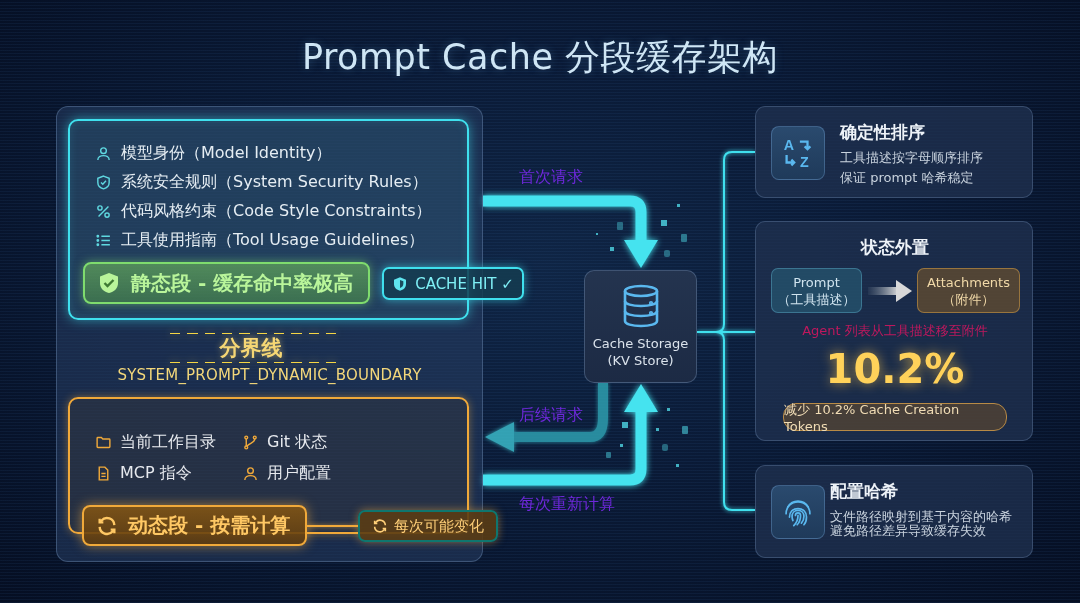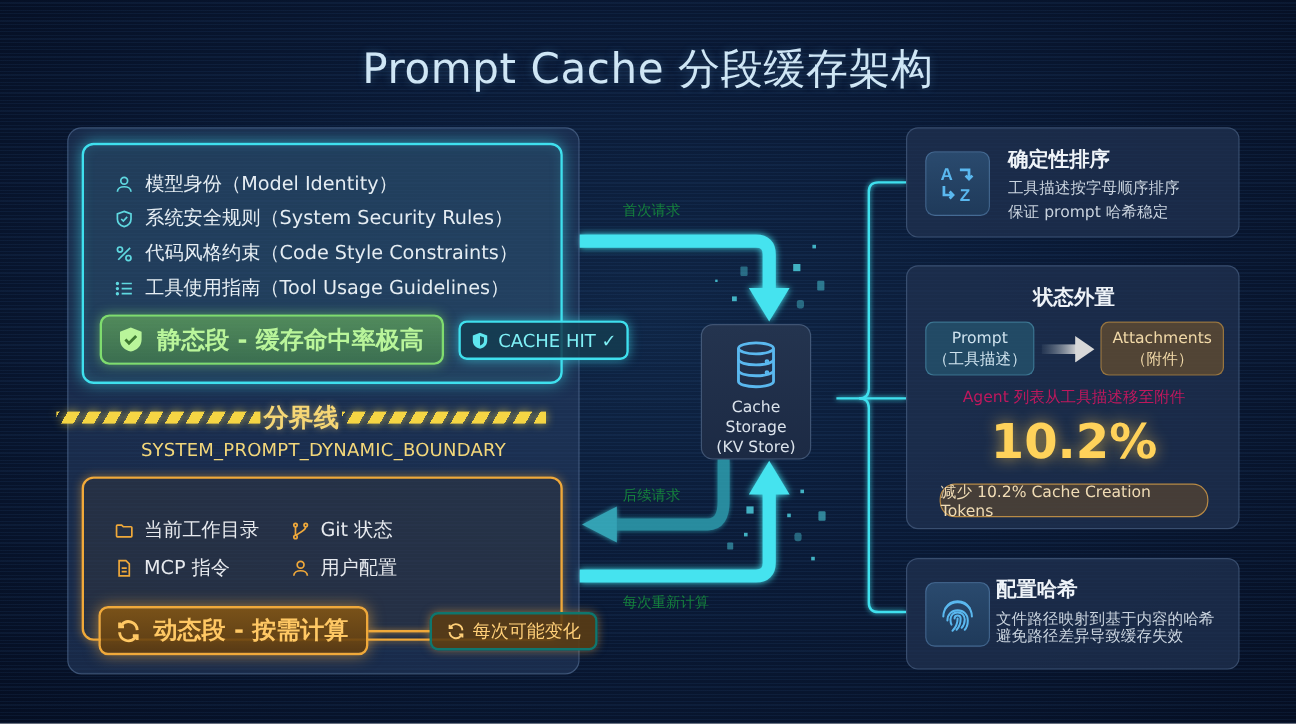--- a/index.html
+++ b/index.html
@@ -57,21 +57,21 @@
     background: rgba(20,60,80,0.85);
     box-shadow: 0 0 10px rgba(63,224,238,0.6);
     display: flex; align-items: center; justify-content: center;
     font-size: 15px; color: #7ff0f6;
   }
   .cache-hit svg { width: 16px; height: 16px; margin-right: 7px; }
 
   
   .boundary {
     position: absolute; left: 47px; top: 333px; width: 408px; height: 30px;
-    display: flex; align-items: center; justify-content: space-between;
+    display: flex; align-items: center; justify-content: space-between; flex-direction: column;
   }
   .hazard {
     width: 170px; height: 10px;
     background: repeating-linear-gradient(-60deg, #f5d544 0px, #f5d544 9px, transparent 9px, transparent 15px);
     filter: drop-shadow(0 0 4px rgba(245,213,68,0.7));
   }
   .boundary-label {
     font-size: 21px; font-weight: bold; color: #f6d775;
     text-shadow: 0 0 6px rgba(246,215,117,0.6);
   }
@@ -112,26 +112,26 @@
     background: rgba(90,60,20,0.9);
     box-shadow: 0 0 8px rgba(240,169,58,0.5);
     display: flex; align-items: center; justify-content: center;
     font-size: 15px; color: #ffcf78;
   }
   .change-badge svg { width: 16px; height: 16px; margin-right: 6px; }
 
   
   .flow-svg { position: absolute; left: 0; top: 0; width: 1080px; height: 603px; pointer-events: none; }
   .flow-label {
-    position: absolute; font-size: 12px; color: #15803d;
+    position: absolute; font-size: 16px; color: #6d28d9;
   }
 
   
   .cache-storage {
-    position: absolute; left: 584px; top: 270px; width: 92px; height: 113px;
+    position: absolute; left: 584px; top: 270px; width: 113px; height: 113px;
     border: 1px solid rgba(130,160,200,0.35); border-radius: 10px;
     background: linear-gradient(180deg, #24344f, #1c2a44);
     display: flex; flex-direction: column; align-items: center; justify-content: flex-start;
     padding-top: 12px;
   }
   .cache-storage svg { width: 42px; height: 46px; }
   .cache-storage .lbl { font-size: 13px; color: #dbe3ec; text-align: center; line-height: 17px; margin-top: 6px; }
 
   
   .card {

